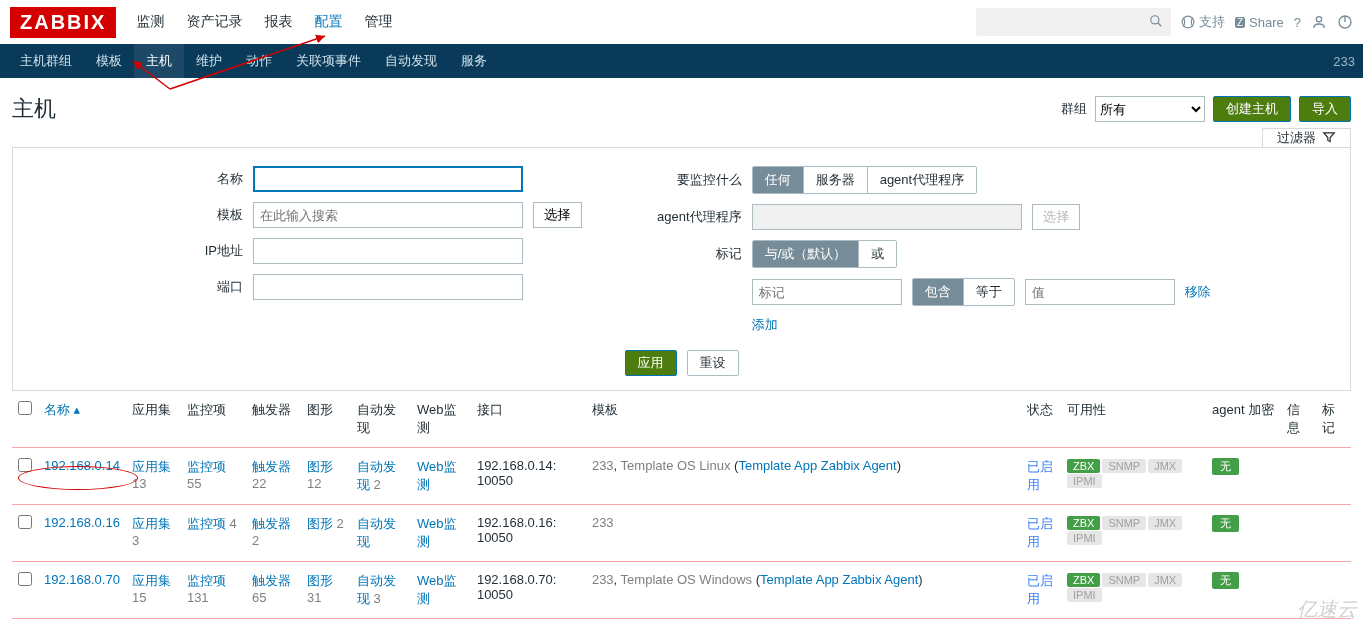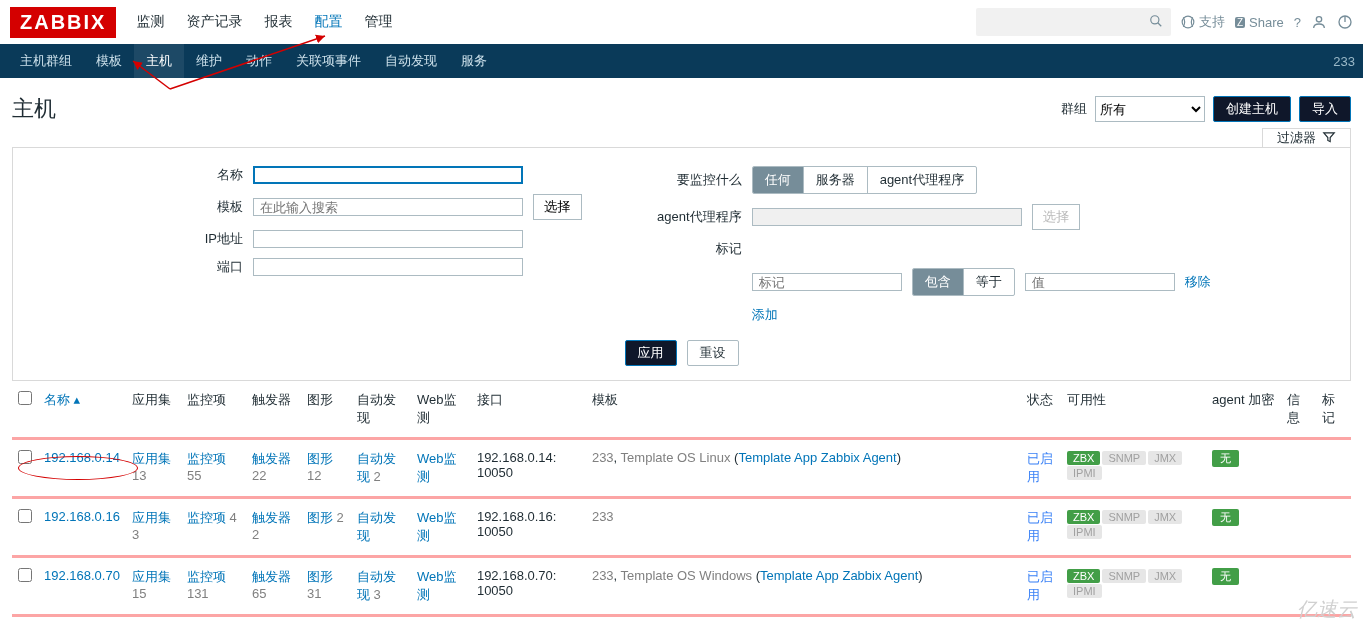--- a/index.html
+++ b/index.html
@@ -25,48 +25,48 @@
   .subnav-item { color: #cde1eb; padding: 8px 12px; cursor: pointer; font-size: 13px; }
   .subnav-item.active { background: rgba(255,255,255,0.08); color: #fff; }
   .sub-count { margin-left: auto; color: #9ab9c8; font-size: 13px; }
 
   
   .pagehead { display: flex; align-items: center; padding: 16px 12px 4px; }
   .page-title { font-size: 22px; color: #1f2c33; font-weight: normal; }
   .head-right { margin-left: auto; display: flex; align-items: center; gap: 8px; }
   .lbl { font-size: 13px; color: #1f2c33; }
   select { height: 26px; border: 1px solid #acbbc2; background: #fff; font-size: 13px; min-width: 110px; }
-  .btn { display: inline-flex; align-items: center; height: 26px; padding: 0 12px; border: 1px solid #0275b8; background: #0f172a; color: #fff; font-size: 13px; cursor: pointer; border-radius: 2px; }
+  .btn { display: inline-flex; align-items: center; height: 26px; padding: 0 12px; border: 1px solid #0275b8; background: #4d7c0f; color: #fff; font-size: 13px; cursor: pointer; border-radius: 2px; }
   .btn.gray { background: #fff; color: #1f2c33; border-color: #acbbc2; }
 
   
   .filter-tab-row { display: flex; justify-content: flex-end; padding: 0 12px; }
   .filter-tab { display: flex; align-items: center; gap: 6px; padding: 0 14px; border: 1px solid #d9d9d9; border-bottom: none; cursor: pointer; }
 
   
   .filter-panel { margin: 0 12px; border: 1px solid #d9d9d9; padding: 18px 0 14px; display: flex; flex-direction: column; }
   .filter-cols { display: flex; gap: 60px; padding: 0 40px; }
   .col { display: flex; flex-direction: column; gap: 10px; }
   .col.left { margin-left: 120px; }
   .frow { display: flex; align-items: center; gap: 10px; }
   .frow .flabel { width: 70px; text-align: right; color: #1f2c33; }
-  .finput { border: 1px solid #acbbc2; height: 18px; width: 270px; padding: 0 6px; font-size: 13px; }
+  .finput { border: 1px solid #acbbc2; height: 26px; width: 270px; padding: 0 6px; font-size: 13px; }
   .finput.focus { border: 1px solid #0275b8; box-shadow: 0 0 0 1px #0275b8 inset; }
   .finput.search { width: 270px; }
   .btn-sel { height: 26px; border: 1px solid #acbbc2; background: #fff; padding: 0 10px; cursor: pointer; }
   .seg { display: inline-flex; border: 1px solid #acbbc2; border-radius: 2px; overflow: hidden; }
   .seg span { padding: 4px 12px; cursor: pointer; border-right: 1px solid #acbbc2; }
   .seg span:last-child { border-right: none; }
   .seg span.on { background: #768d99; color: #fff; }
   .filter-actions { display: flex; justify-content: center; gap: 10px; margin-top: 16px; }
 
   
   .tablewrap { margin: 0 12px; }
   table { width: 100%; border-collapse: collapse; font-size: 13px; }
-  th, td { text-align: left; padding: 10px 6px; border-bottom: 3px solid #fca5a5; vertical-align: top; }
+  th, td { text-align: left; padding: 10px 6px; border-bottom: 1px solid #fca5a5; vertical-align: top; }
   th { color: #1f2c33; font-weight: normal; }
   th a { color: #0275b8; }
   .chk { width: 14px; height: 14px; }
   .count-g { color: #808080; }
   .status-on { color: #3b82f6; }
   .badge { display:inline-block; padding: 1px 6px; font-size: 11px; border-radius: 2px; margin-right: 2px; }
   .b-zbx { background: #429e47; color: #fff; }
   .b-off { background: #e6e6e6; color: #a0a0a0; }
   .b-enc { background: #429e47; color: #fff; padding: 1px 8px; }
   .tmpl-gray { color: #808080; }
@@ -197,20 +197,24 @@
           <span>agent代理程序</span>
         </div>
       </div>
       <div class="frow">
         <span class="flabel" style="width:100px">agent代理程序</span>
         <input class="finput" style="width: 270px; background: rgb(240, 240, 240);" disabled="">
         <button class="btn-sel disabled" disabled="">选择</button>
       </div>
       <div class="frow">
         <span class="flabel" style="width:100px">标记</span>
+        <div class="seg">
+          <span class="on">与/或（默认）</span>
+          <span>或</span>
+        </div>
       </div>
       <div class="frow">
         <span class="flabel" style="width:100px"></span>
         <input class="finput" style="width: 150px;" placeholder="标记">
         <div class="seg">
           <span class="on">包含</span>
           <span>等于</span>
         </div>
         <input class="finput" style="width: 150px;" placeholder="值">
         <a href="#">移除</a>

